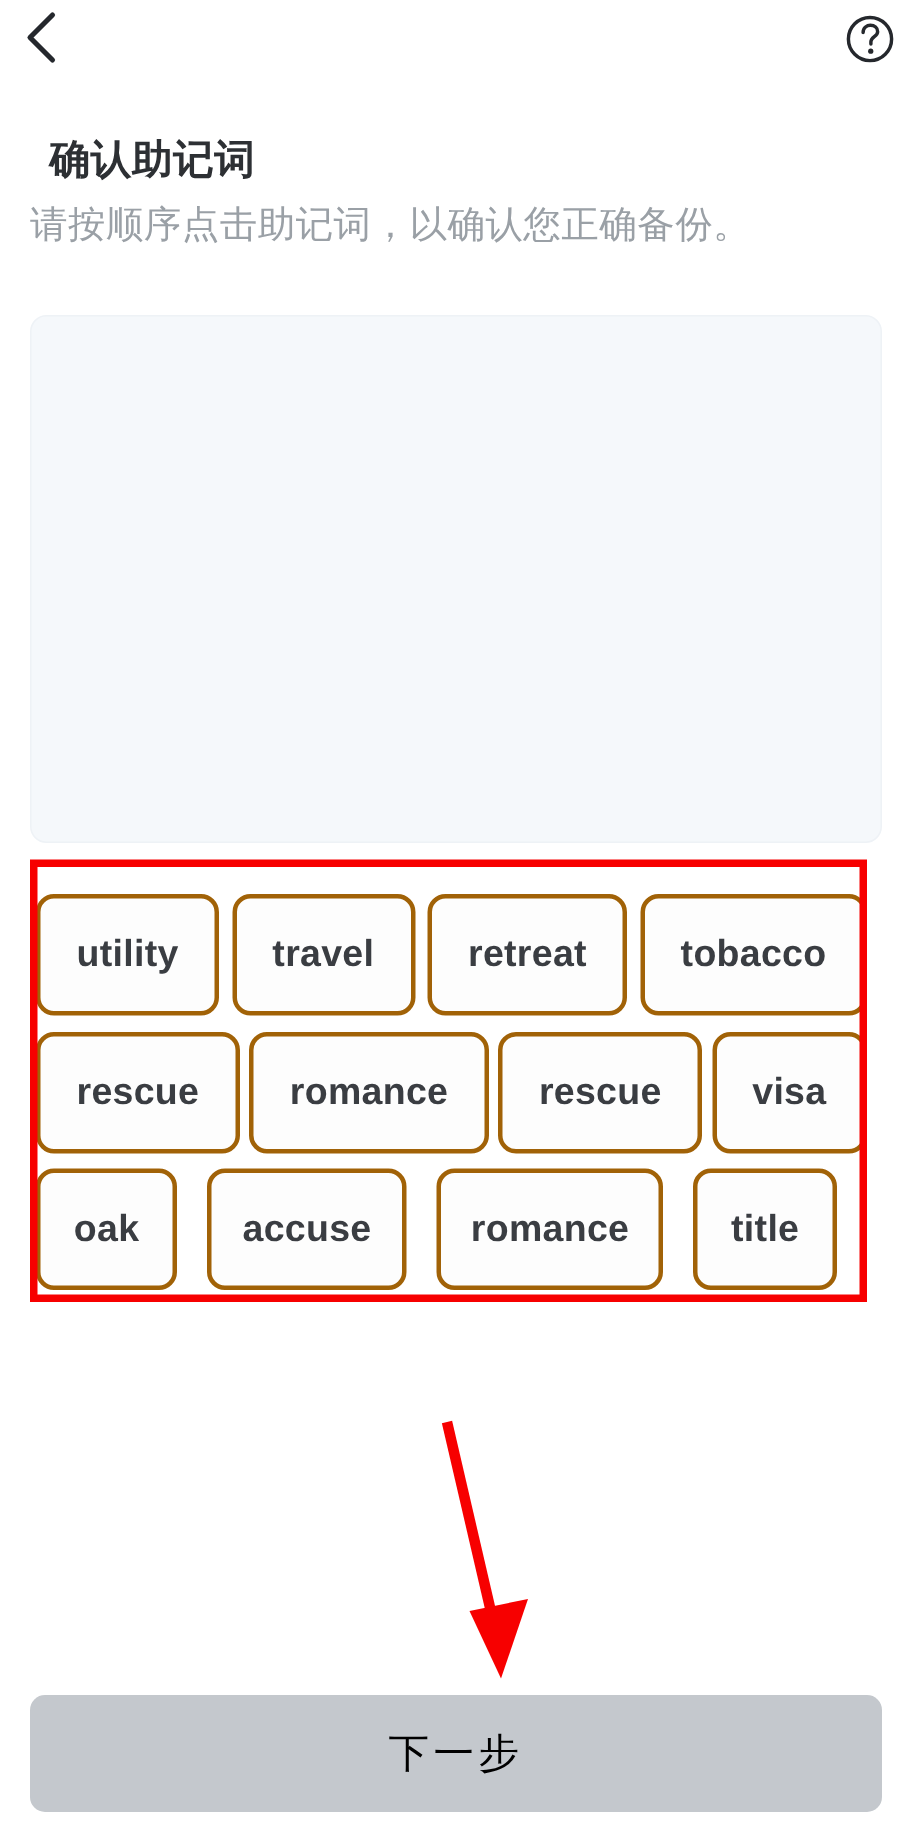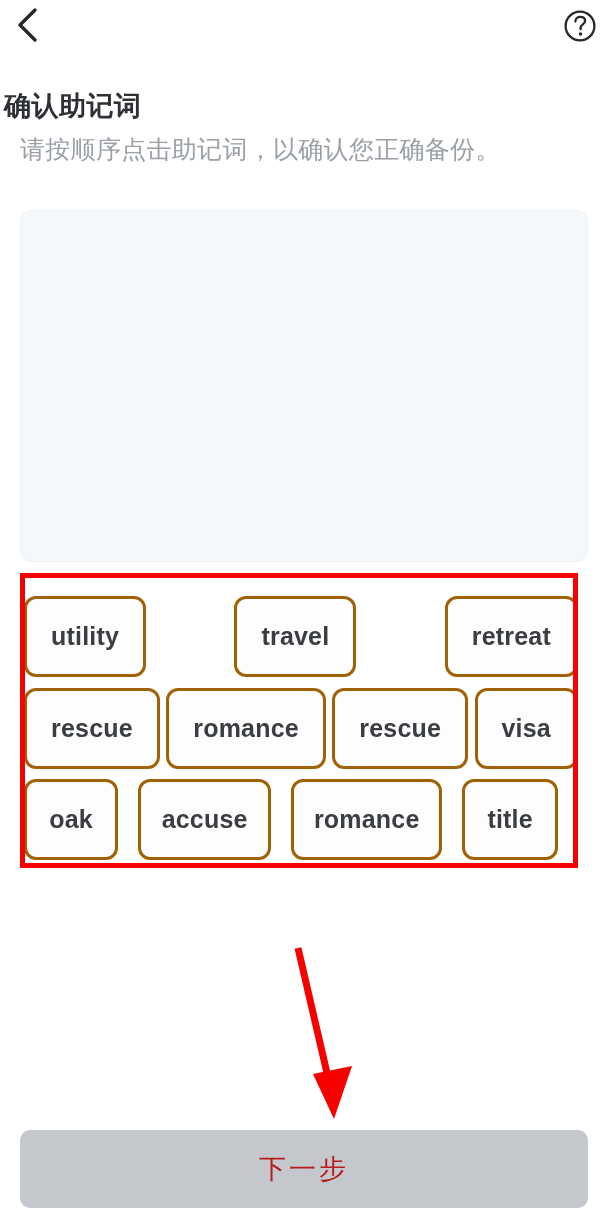--- a/index.html
+++ b/index.html
@@ -42,21 +42,21 @@
     height: 36px;
     display: flex;
     align-items: center;
     justify-content: center;
     cursor: pointer;
   }
 
   
   .page-title {
     position: absolute;
-    left: 4px;
+    left: 33px;
     top: 88px;
     font-size: 27px;
     font-weight: bold;
     color: #2d3034;
     letter-spacing: 0.5px;
     white-space: nowrap;
   }
   .page-subtitle {
     position: absolute;
     left: 20px;
@@ -151,21 +151,21 @@
   
   .next-button {
     position: absolute;
     left: 20px;
     top: 1130px;
     width: 568px;
     height: 78px;
     border: none;
     border-radius: 10px;
     background: #c4c8cd;
-    color: #b91c1c;
+    color: #000000;
     font-size: 27px;
     font-family: "Liberation Sans", "DejaVu Sans", sans-serif;
     letter-spacing: 3px;
     display: flex;
     align-items: center;
     justify-content: center;
     cursor: default;
   }
 </style>
 </head>
@@ -194,20 +194,21 @@
 <div class="page-title">确认助记词</div>
 <div class="page-subtitle">请按顺序点击助记词，以确认您正确备份。</div>
 
 <div class="selection-panel"></div>
 
 <div class="wordbank">
   <div class="word-row spread row-0">
     <div class="word-chip">utility</div>
     <div class="word-chip">travel</div>
     <div class="word-chip">retreat</div>
+    <div class="word-chip">tobacco</div>
   </div>
   <div class="word-row spread row-1">
     <div class="word-chip">rescue</div>
     <div class="word-chip">romance</div>
     <div class="word-chip">rescue</div>
     <div class="word-chip">visa</div>
   </div>
   <div class="word-row packed row-2">
     <div class="word-chip">oak</div>
     <div class="word-chip">accuse</div>

